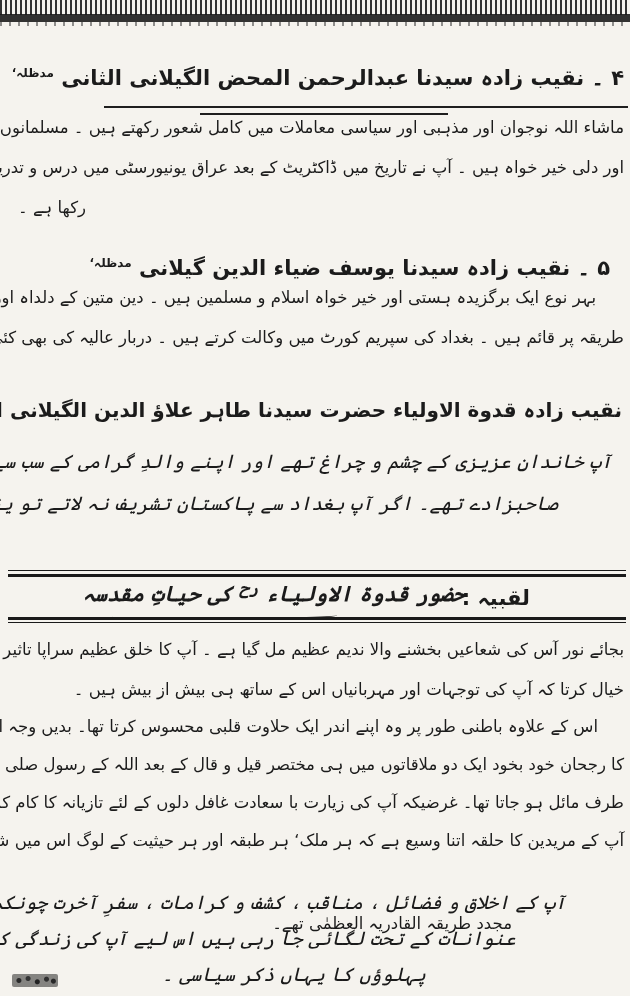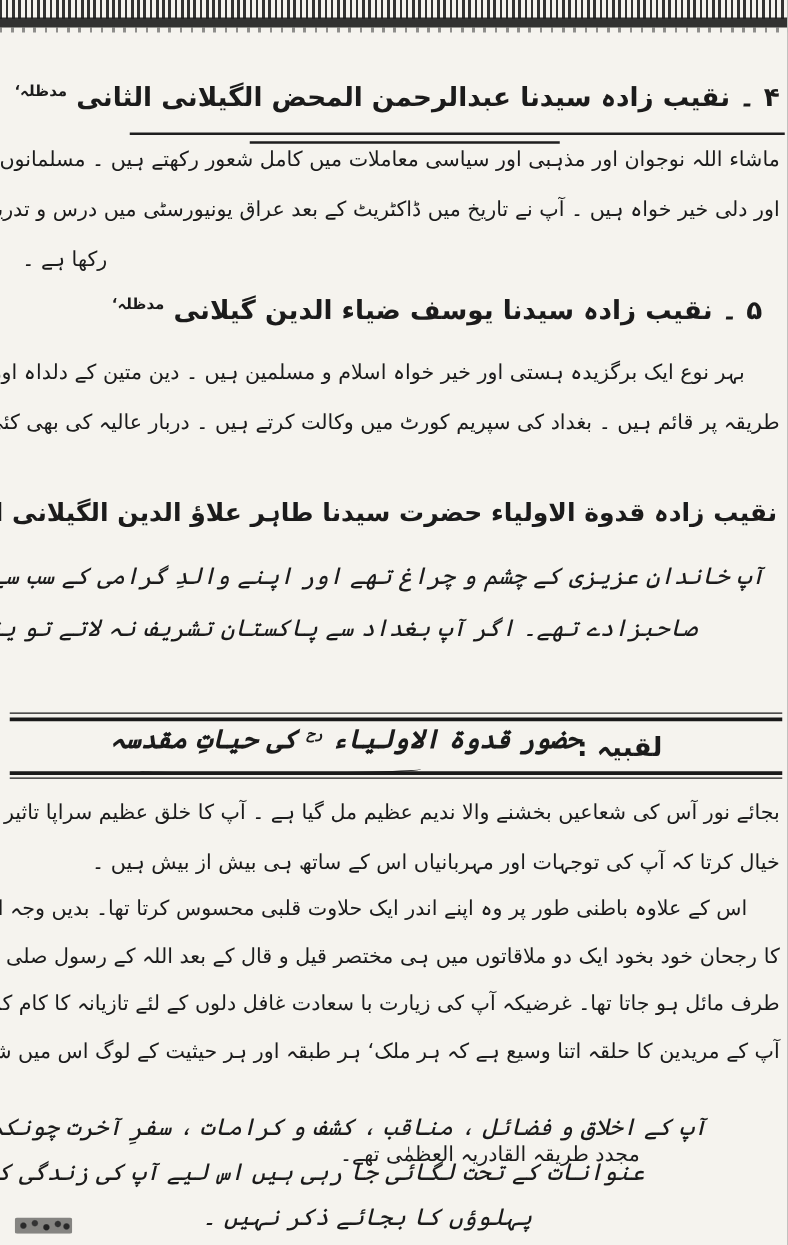--- a/index.html
+++ b/index.html
@@ -42,21 +42,21 @@
   .r1 { top:4px;  height:1px; }
   .r2 { top:8px;  height:3px; }
   .r3 { top:51px; height:3px; }
   .r4 { top:56px; height:1px; }
   .divider-label { position:absolute; top:20px; right:100px; font-size:21px; font-weight:bold; }
   .divider-title {
     position:absolute; top:12px; left:105px; width:360px; text-align:center;
     font-family:"DejaVu Serif", serif; font-style:italic; font-weight:bold; font-size:21px;
     white-space:nowrap;
   }
-  .divider-title .hon { font-size:11px; vertical-align:super; }
+  .divider-title .hon { font-size:16px; vertical-align:super; }
   .swash {
     position:absolute; top:46px; left:112px; width:225px; height:6px;
     border-bottom:2px solid #1c1c1c; border-radius:0 0 60% 40%;
   }
   .stamp {
     position:absolute; top:974px; left:12px; width:46px; height:13px;
     background:
       radial-gradient(circle at 15% 50%, #2a2a2a 0 2px, rgba(0,0,0,0) 3px),
       radial-gradient(circle at 35% 35%, #333 0 2px, rgba(0,0,0,0) 3px),
       radial-gradient(circle at 55% 60%, #222 0 2px, rgba(0,0,0,0) 3px),
@@ -83,21 +83,21 @@
   </div>
   <div class="hline" style="top:106px; left:104px; width:524px;"></div>
   <div class="hline" style="top:113px; left:200px; width:248px;"></div>
 
   <div class="abs" style="top:108px;">
     <div class="bodyline" style="padding-left:2px;">ماشاء اللہ نوجوان اور مذہبی اور سیاسی معاملات میں کامل شعور رکھتے ہیں ۔ مسلمانوں کے کامل ہمدرد</div>
     <div class="bodyline" style="padding-left:2px;">اور دلی خیر خواہ ہیں ۔ آپ نے تاریخ میں ڈاکٹریٹ کے بعد عراق یونیورسٹی میں درس و تدریس کا شغل اپنا</div>
     <div class="bodyline" style="padding-left:12px; padding-right:0; text-align:left; direction:rtl; margin-right:0; padding-right:12px;">رکھا ہے ۔</div>
   </div>
 
-  <div class="abs heading" style="top:236px; padding-right:14px;">
+  <div class="abs heading" style="top:256px; padding-right:14px;">
     <span>۵ ۔ نقیب زادہ سیدنا یوسف ضیاء الدین گیلانی</span>
     <span class="hon">مدظلہ‘</span>
   </div>
 
   <div class="abs" style="top:278px;">
     <div class="bodyline" style="padding-right:28px;">بہر نوع ایک برگزیدہ ہستی اور خیر خواہ اسلام و مسلمین ہیں ۔ دین متین کے دلداہ اور بزرگان کے</div>
     <div class="bodyline">طریقہ پر قائم ہیں ۔ بغداد کی سپریم کورٹ میں وکالت کرتے ہیں ۔ دربار عالیہ کی بھی کئی ذمہ داریاں ادا کر</div>
   </div>
 
   <div class="abs heading" style="top:398px; font-size:20px; padding-right:2px;">
@@ -133,18 +133,18 @@
     <div class="bodyline" style="height:38px; line-height:38px; padding-right:26px;">اس کے علاوہ باطنی طور پر وہ اپنے اندر ایک حلاوت قلبی محسوس کرتا تھا۔ بدیں وجہ اس کی طبیعت</div>
     <div class="bodyline" style="height:38px; line-height:38px;">کا رجحان خود بخود ایک دو ملاقاتوں میں ہی مختصر قیل و قال کے بعد اللہ کے رسول صلی اللہ علیہ و سلم کی</div>
     <div class="bodyline" style="height:38px; line-height:38px;">طرف مائل ہو جاتا تھا۔ غرضیکہ آپ کی زیارت با سعادت غافل دلوں کے لئے تازیانہ کا کام کرتی ہے تھی۔</div>
     <div class="bodyline" style="height:38px; line-height:38px;">آپ کے مریدین کا حلقہ اتنا وسیع ہے کہ ہر ملک‘ ہر طبقہ اور ہر حیثیت کے لوگ اس میں شامل ہیں ۔ آپ</div>
     <div class="bodyline" style="height:34px; line-height:34px; padding-right:112px;margin-top:47px;">مجدد طریقہ القادریہ العظمٰی تھے۔</div>
   </div>
 
   <div class="abs" style="top:884px;">
     <div class="callig callig2" style="padding-right:58px;">آپ کے اخلاق و فضائل ، مناقب ، کشف و کرامات ، سفرِ آخرت چونکہ الگ</div>
     <div class="callig callig2" style="padding-right:108px;">عنوانات کے تحت لگائی جا رہی ہیں اس لیے آپ کی زندگی کے دیگر</div>
-    <div class="callig callig2" style="padding-right:198px;">پہلوؤں کا بجائے ذکر نہیں ۔</div>
+    <div class="callig callig2" style="padding-right:198px;">پہلوؤں کا یہاں ذکر سیاسی ۔</div>
   </div>
 
   <div class="stamp"></div>
 
 </div>
 
 </body></html>

